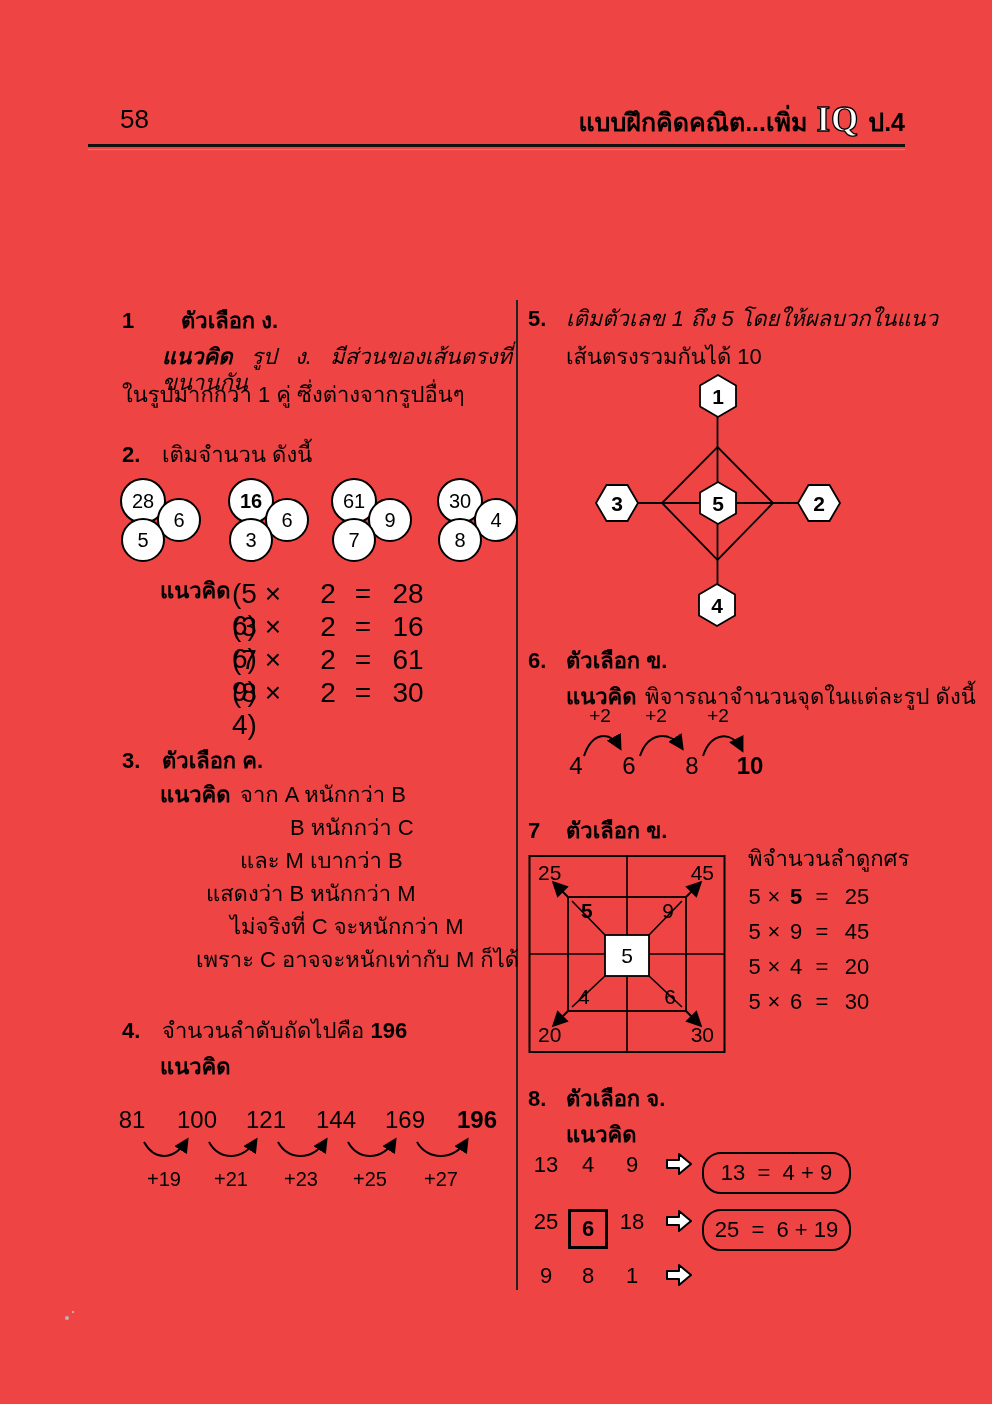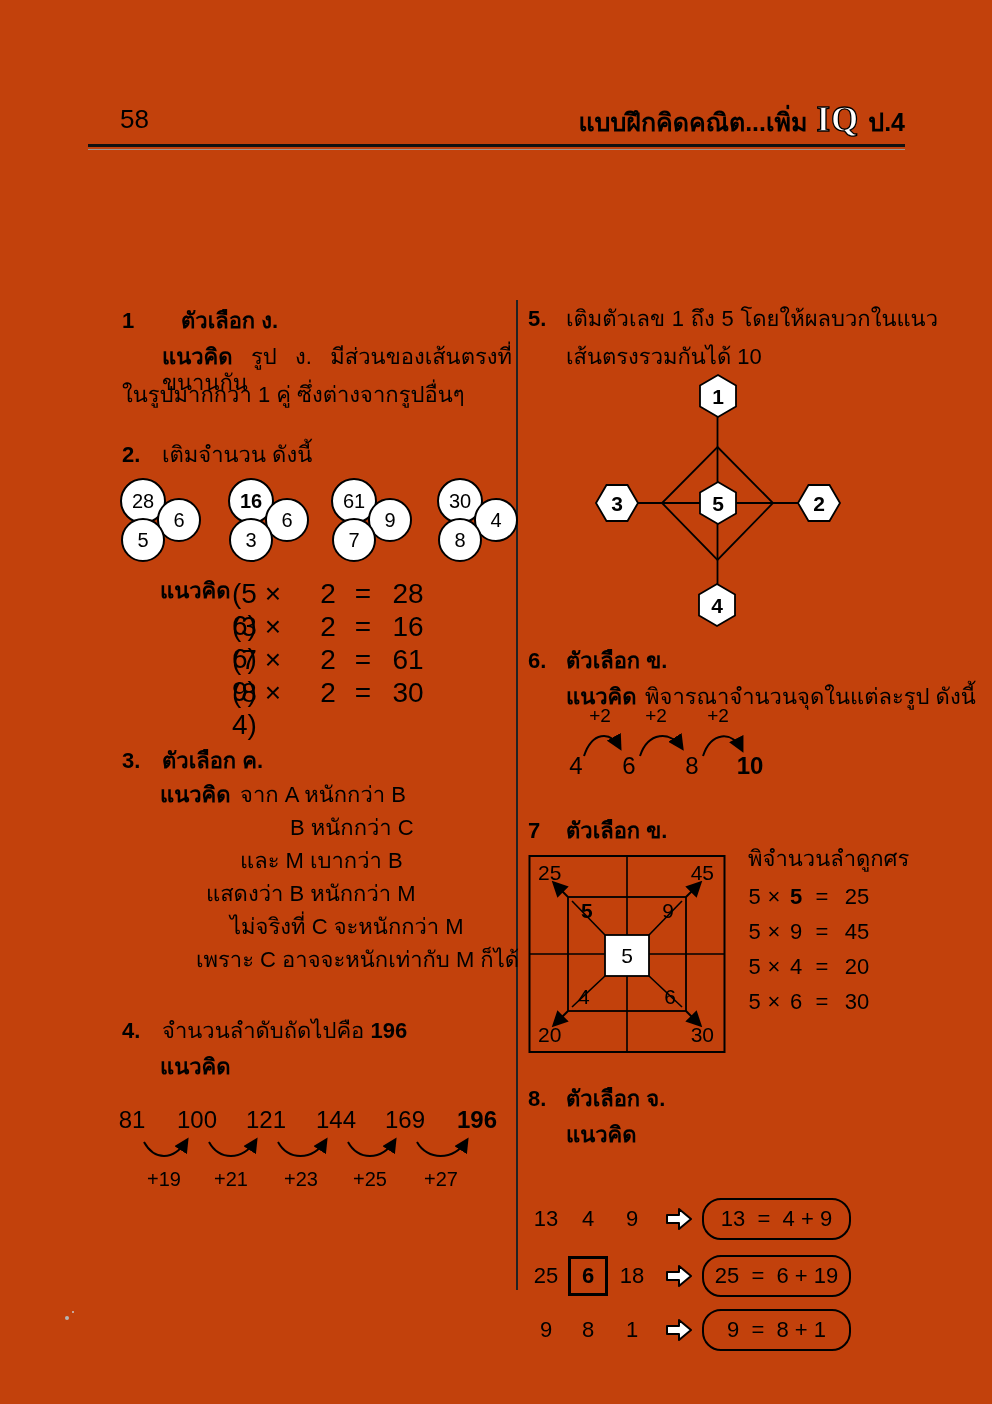--- a/index.html
+++ b/index.html
@@ -1,17 +1,17 @@
 <!DOCTYPE html>
 <html><head>
 <meta charset="utf-8">
 <style>
   html,body{margin:0;padding:0;background:#e8e8e8;}
   .page{
-    position:relative;width:992px;height:1404px;background:#c2410c;
+    position:relative;width:992px;height:1404px;background:#ef4444;
     font-family:"Liberation Sans","DejaVu Sans",sans-serif;color:#000;
     margin:0 auto;overflow:hidden;
   }
   .abs{position:absolute;}
   .b{font-weight:bold;}
   .t22{font-size:22px;line-height:1.2;}
   
   .pagenum{font-size:26px;}
   .hdr-right{font-size:25px;font-weight:bold;white-space:nowrap;}
   .iq{
@@ -42,31 +42,31 @@
   .eq-expr{width:78px;text-align:left;}
   .eq-mid{width:36px;text-align:center;}
   .eq-eq{width:34px;text-align:center;}
   .eq-res{width:56px;text-align:center;}
   
   .meq{display:flex;font-size:22px;}
   .meq span{display:inline-block;text-align:center;}
   .meq .a{width:13px;}.meq .op{width:26px;}.meq .bb{width:18px;}
   .meq .e{width:34px;}.meq .r{width:36px;}
   
-  .row8{display:flex;align-items:center;height:40px;margin-top:47px;}
+  .row8{display:flex;align-items:flex-start;height:40px;}
   .c1{width:36px;text-align:center;font-size:22px;}
   .c2{width:48px;display:flex;align-items:center;justify-content:center;font-size:22px;}
   .c3{width:40px;text-align:center;font-size:22px;}
   .box6{width:34px;height:34px;border:3px solid #000;display:flex;align-items:center;justify-content:center;font-weight:bold;}
   .pill-res{
     margin-left:10px;width:145px;height:38px;border:2px solid #000;border-radius:19px;
     display:flex;align-items:center;justify-content:center;font-size:22px;white-space:pre;
   }
   .arrow8{margin-left:14px;flex:0 0 auto;}
-  .justline{text-align:justify;text-align-last:justify;}
+  .justline{text-align:justify;text-align-last:justify;font-style:italic;}
   svg text{font-family:"Liberation Sans","DejaVu Sans",sans-serif;}
 </style>
 </head>
 <body>
 
 <div class="page">
 
   <div class="abs pagenum" style="left:120px;top:104px;">58</div>
   <div class="abs hdr-right" style="right:87px;top:100px;">
     <span>แบบฝึกคิดคณิต...เพิ่ม</span>
@@ -344,19 +344,18 @@
 
   <div class="abs row8" style="left:528px;top:1263px;">
     <span class="c1">9</span>
     <span class="c2">
         <span>8</span>
       </span>
     <span class="c3">1</span>
     <svg class="arrow8" width="26" height="24" viewBox="0 0 26 24">
       <polygon points="1,8 13,8 13,2 25,12 13,22 13,16 1,16" fill="#fff" stroke="#000" stroke-width="2" stroke-linejoin="round"></polygon>
     </svg>
-    <span class="pill-res">9  =  8 + 1</span>
   </div>
 
   <div class="abs" style="left:65px;top:1316px;width:4px;height:4px;border-radius:50%;background:#b5b5b5;"></div>
   <div class="abs" style="left:72px;top:1311px;width:2px;height:2px;border-radius:50%;background:#c8c8c8;"></div>
 
 </div>
 
 </body></html>

